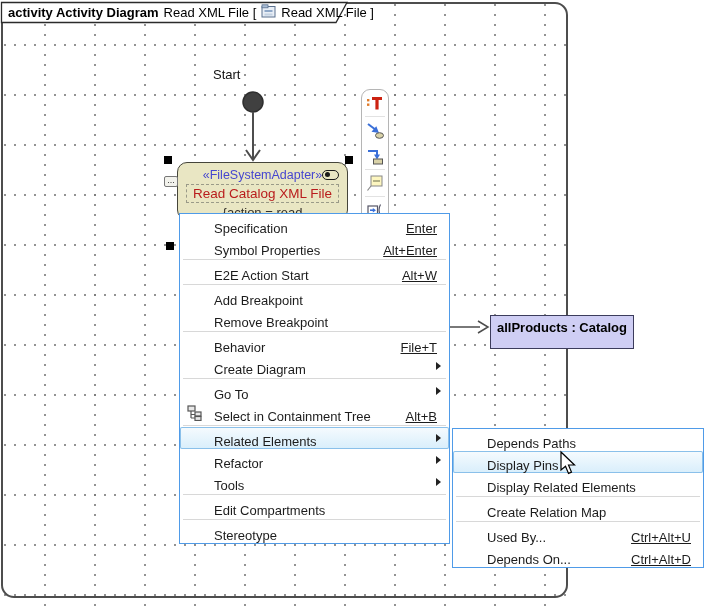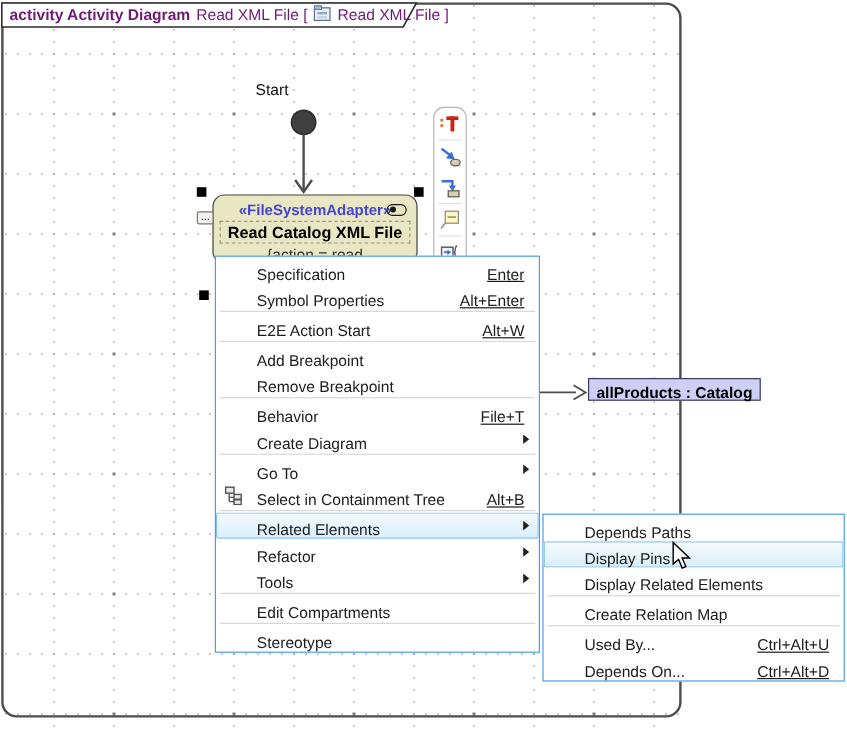--- a/index.html
+++ b/index.html
@@ -14,48 +14,48 @@
       radial-gradient(circle, #8f8f8f 0.7px, transparent 0.9px);
     background-size: 100px 100px, 10px 50px, 50px 10px;
     background-position: 45px 45px, 0 20px, 20px 0; }
 
   .frame { position:absolute; left:1px; top:2px; width:567px; height:596px;
     border:2px solid #4d4d4d; border-radius:0 13px 13px 13px; }
 
   svg.shapes, svg.cursor { position:absolute; left:0; top:0; pointer-events:none; }
 
   .tab-text { position:absolute; left:8px; top:5px; height:15px; display:flex; align-items:center; gap:5px;
-    font-size:13px; color:#701a75; white-space:nowrap; }
+    font-size:13px; color:#000000; white-space:nowrap; }
   .tab-text .bold { font-weight:bold; }
   .tab-icon { display:inline-block; }
 
   .start-label { position:absolute; left:213px; top:67px; width:80px; 
     font-size:13px; color:#111; }
 
   .action-node { position:absolute; left:177px; top:162px; width:171px; height:58px;
     background:#e9e6c3; border:1px solid #45453a; border-radius:10px; }
-  .stereo-row { margin-top:5px; text-align:center; font-size:12.5px; color:#4646cf; position:relative;font-weight:bold; }
+  .stereo-row { margin-top:5px; text-align:center; font-size:12.5px; color:#4646cf; position:relative; }
   .oval-ind { position:absolute; right:8px; top:2px; width:17px; height:10px;
     border:1.5px solid #1a1a1a; border-radius:6px; }
   .oval-ind i { position:absolute; left:2px; top:1px; width:5px; height:5px; border-radius:50%; background:#1a1a1a; }
   .name-row { text-align:center; margin-top:2px; }
-  .name-box { display:inline-block; border:1px dashed #9a9a88; padding:0 6px; font-weight:bold;
-    font-size:13.5px; color:#000000; line-height:17px; background:transparent; }
+  .name-box { display:inline-block; border:1px dashed #9a9a88; padding:0 6px; font-weight:normal;
+    font-size:13.5px; color:#b91c1c; line-height:17px; background:transparent; }
   .tagged { text-align:center; font-size:13px; color:#33302a; margin-top:2px; }
 
   .handle { position:absolute; width:8px; height:8px; background:#000; }
   .dots-btn { position:absolute; left:164px; top:176px; width:14px; height:11px; background:#f2f2ec;
     border:1px solid #777; border-radius:2px; font-size:9px; line-height:7px; text-align:center; color:#333; }
 
   .toolbar { position:absolute; left:361px; top:89px; width:28px; height:141px; background:#fff;
     border:1px solid #b5b5b5; border-radius:9px 9px 0 0; display:flex; flex-direction:column; align-items:center; }
   .tb-icon { width:22px; height:26px; display:flex; align-items:center; justify-content:center; }
   .tb-sep { width:20px; border-top:1px solid #e2e2e2; }
 
-  .object-node { position:absolute; left:490px; top:315px; width:144px; height:19px;
+  .object-node { position:absolute; left:490px; top:315px; width:144px; height:34px;
     background:#cfcef4; border:1px solid #3c3c5c; font-weight:bold; font-size:13px; color:#000;
     text-align:center; line-height:23px; }
 
   .menu { position:absolute; background:#fff; border:1px solid #4f9be8; font-size:13px; color:#1c1c1c; }
   .context-menu { left:179px; top:213px; width:271px; }
   .submenu { left:452px; top:428px; width:252px; }
   .mi { height:22px; display:flex; align-items:flex-end; padding:0 12px 0 34px; position:relative; white-space:nowrap; }
   .mi .sc { margin-left:auto; padding-left:20px;text-decoration:underline; }
   .mi .arr { position:absolute; right:8px; top:7px; width:0; height:0;
     border-left:5px solid #222; border-top:4px solid transparent; border-bottom:4px solid transparent; }

